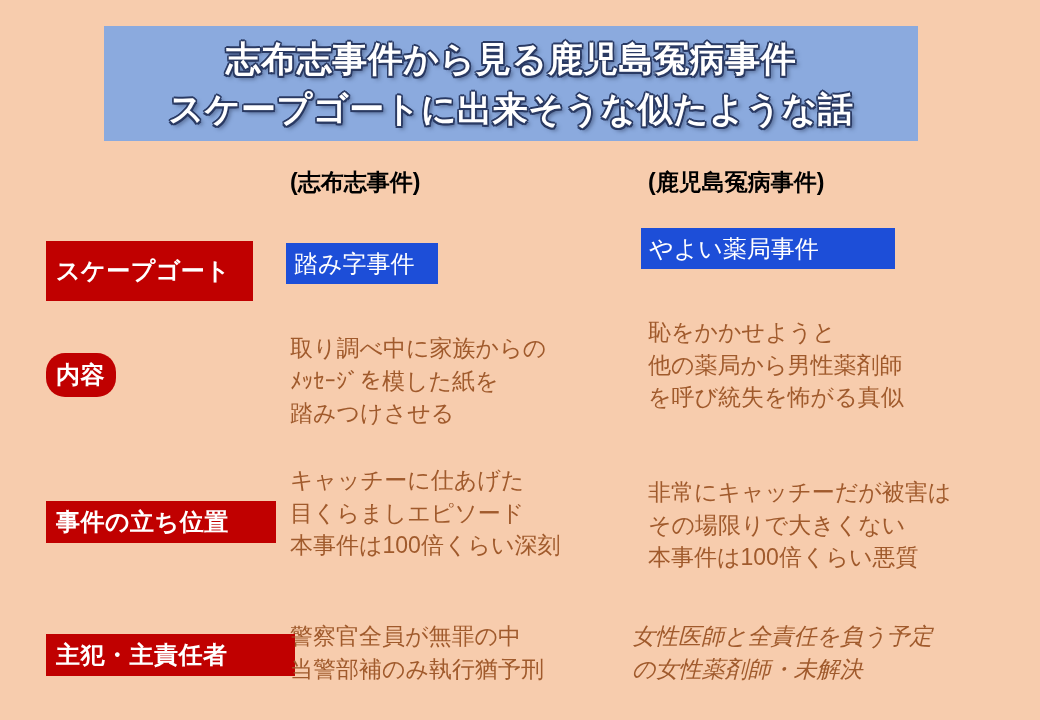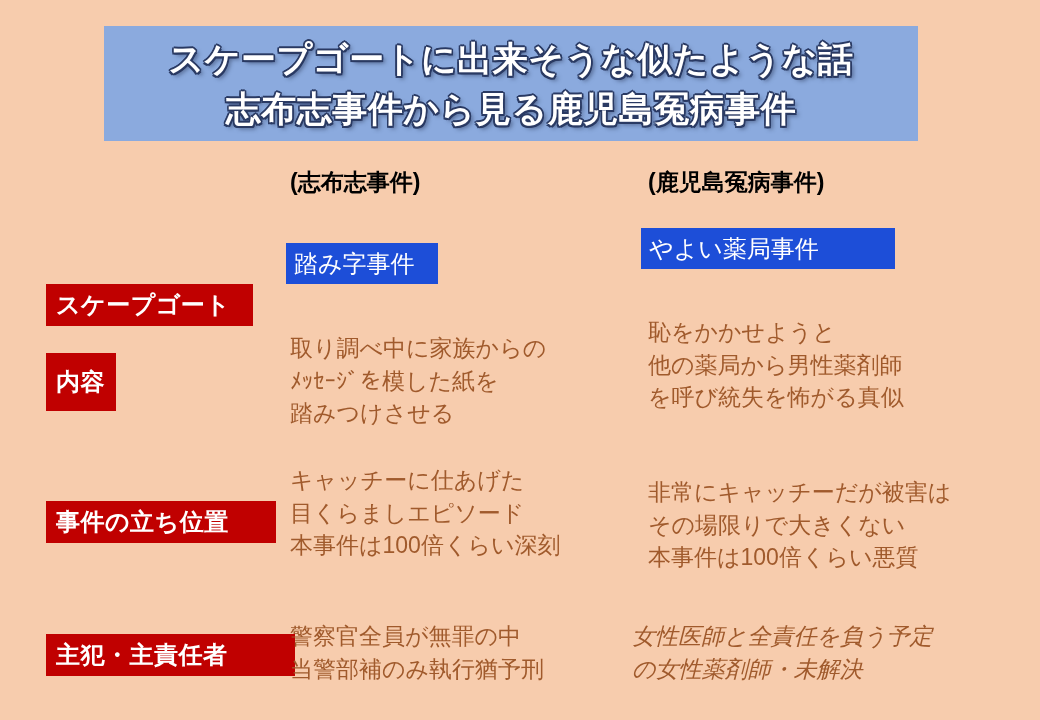--- a/index.html
+++ b/index.html
@@ -67,22 +67,22 @@
     color: #FFFFFF;
     font-size: 24px;
     font-weight: bold;
     white-space: nowrap;
     display: flex;
     align-items: center;
     box-sizing: border-box;
     padding: 0 10px;
     letter-spacing: 0.5px;
   }
-  #row-label-0 { left: 46px; top: 241px; width: 207px; height: 42px; margin-top: 43px; }
-  #row-label-1 { left: 46px; top: 353px; width: 70px;  height: 58px; }
+  #row-label-0 { left: 46px; top: 241px; width: 207px; height: 60px; }
+  #row-label-1 { left: 46px; top: 353px; width: 70px;  height: 44px; border-radius: 19px; }
   #row-label-2 { left: 46px; top: 501px; width: 230px; height: 42px; }
   #row-label-3 { left: 46px; top: 634px; width: 249px; height: 42px; }
 
   
   .green-box {
     position: absolute;
     background: #1d4ed8;
     color: #FFFFFF;
     font-size: 24px;
     font-weight: normal;
@@ -109,22 +109,22 @@
   #cell-r1-c1 { left: 648px; top: 316px; }
   #cell-r2-c0 { left: 290px; top: 464px; }
   #cell-r2-c1 { left: 648px; top: 476px; }
   #cell-r3-c0 { left: 290px; top: 620px; }
   #cell-r3-c1 { left: 632px; top: 620px; font-style: italic; }
 </style>
 </head>
 <body>
 
 <div id="title-banner">
+  <div class="title-line">志布志事件から見る鹿児島冤病事件</div>
   <div class="title-line">スケープゴートに出来そうな似たような話</div>
-  <div class="title-line">志布志事件から見る鹿児島冤病事件</div>
 </div>
 
 <div class="col-header" id="col-header-0">(志布志事件)</div>
 <div class="col-header" id="col-header-1">(鹿児島冤病事件)</div>
 
 <div class="row-label" id="row-label-0">スケープゴート</div>
 <div class="row-label" id="row-label-1">内容</div>
 <div class="row-label" id="row-label-2">事件の立ち位置</div>
 <div class="row-label" id="row-label-3">主犯・主責任者</div>
 

